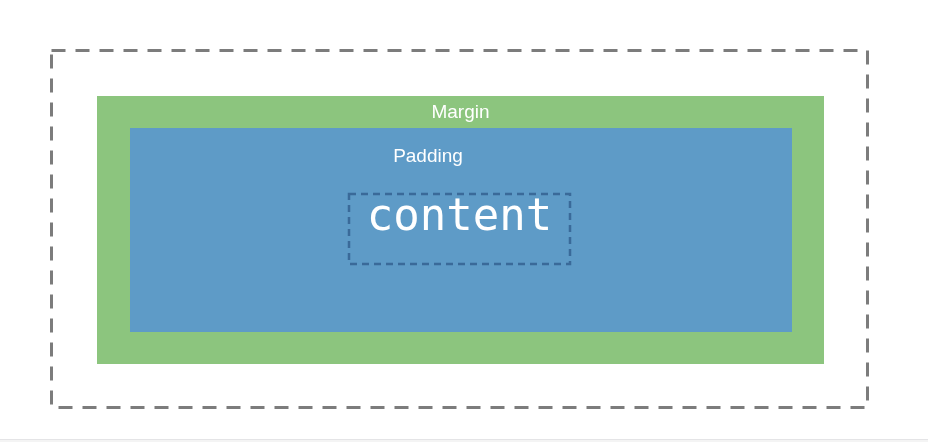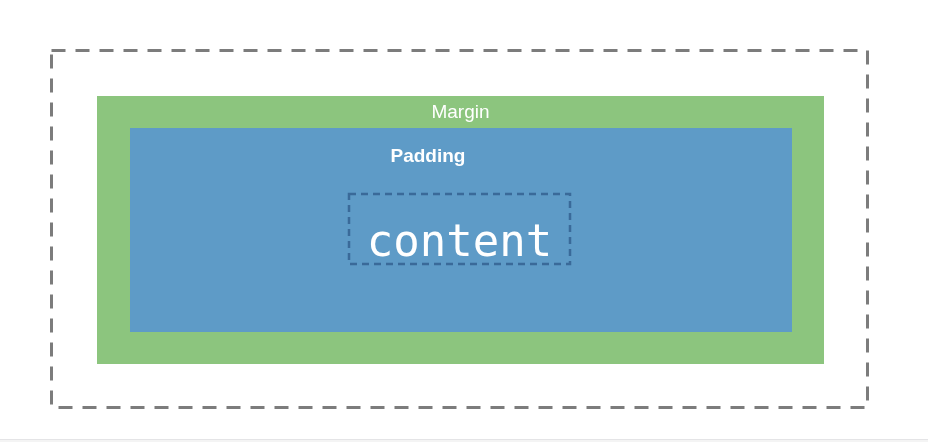--- a/index.html
+++ b/index.html
@@ -34,21 +34,21 @@
     left: 130px; top: 128px;
     width: 662px; height: 204px;
     background: #5e9bc7;
   }
   
   .content-box {
     position: absolute;
     left: 348px; top: 193px;
     width: 223px; height: 72px;
     display: flex;
-    align-items: flex-end;
+    align-items: flex-start;
     justify-content: center;
   }
   .content-label {
     font-family: "DejaVu Sans Mono", monospace;
     font-size: 44px;
     line-height: 1;
     color: #ffffff;
     white-space: nowrap;
     padding-bottom: 2px;
   }
@@ -67,21 +67,20 @@
   }
   .border-label {
     left: 97px; top: 100px;
     width: 727px;
     color: #ffffff;
   }
   .padding-label {
     left: 130px; top: 144px;
     width: 596px;
     color: #ffffff;
-    font-weight: bold;
   }
   
   .outline-overlay {
     position: absolute;
     left: 0; top: 0;
     width: 928px; height: 442px;
     pointer-events: none;
   }
   
   .page-edge {

